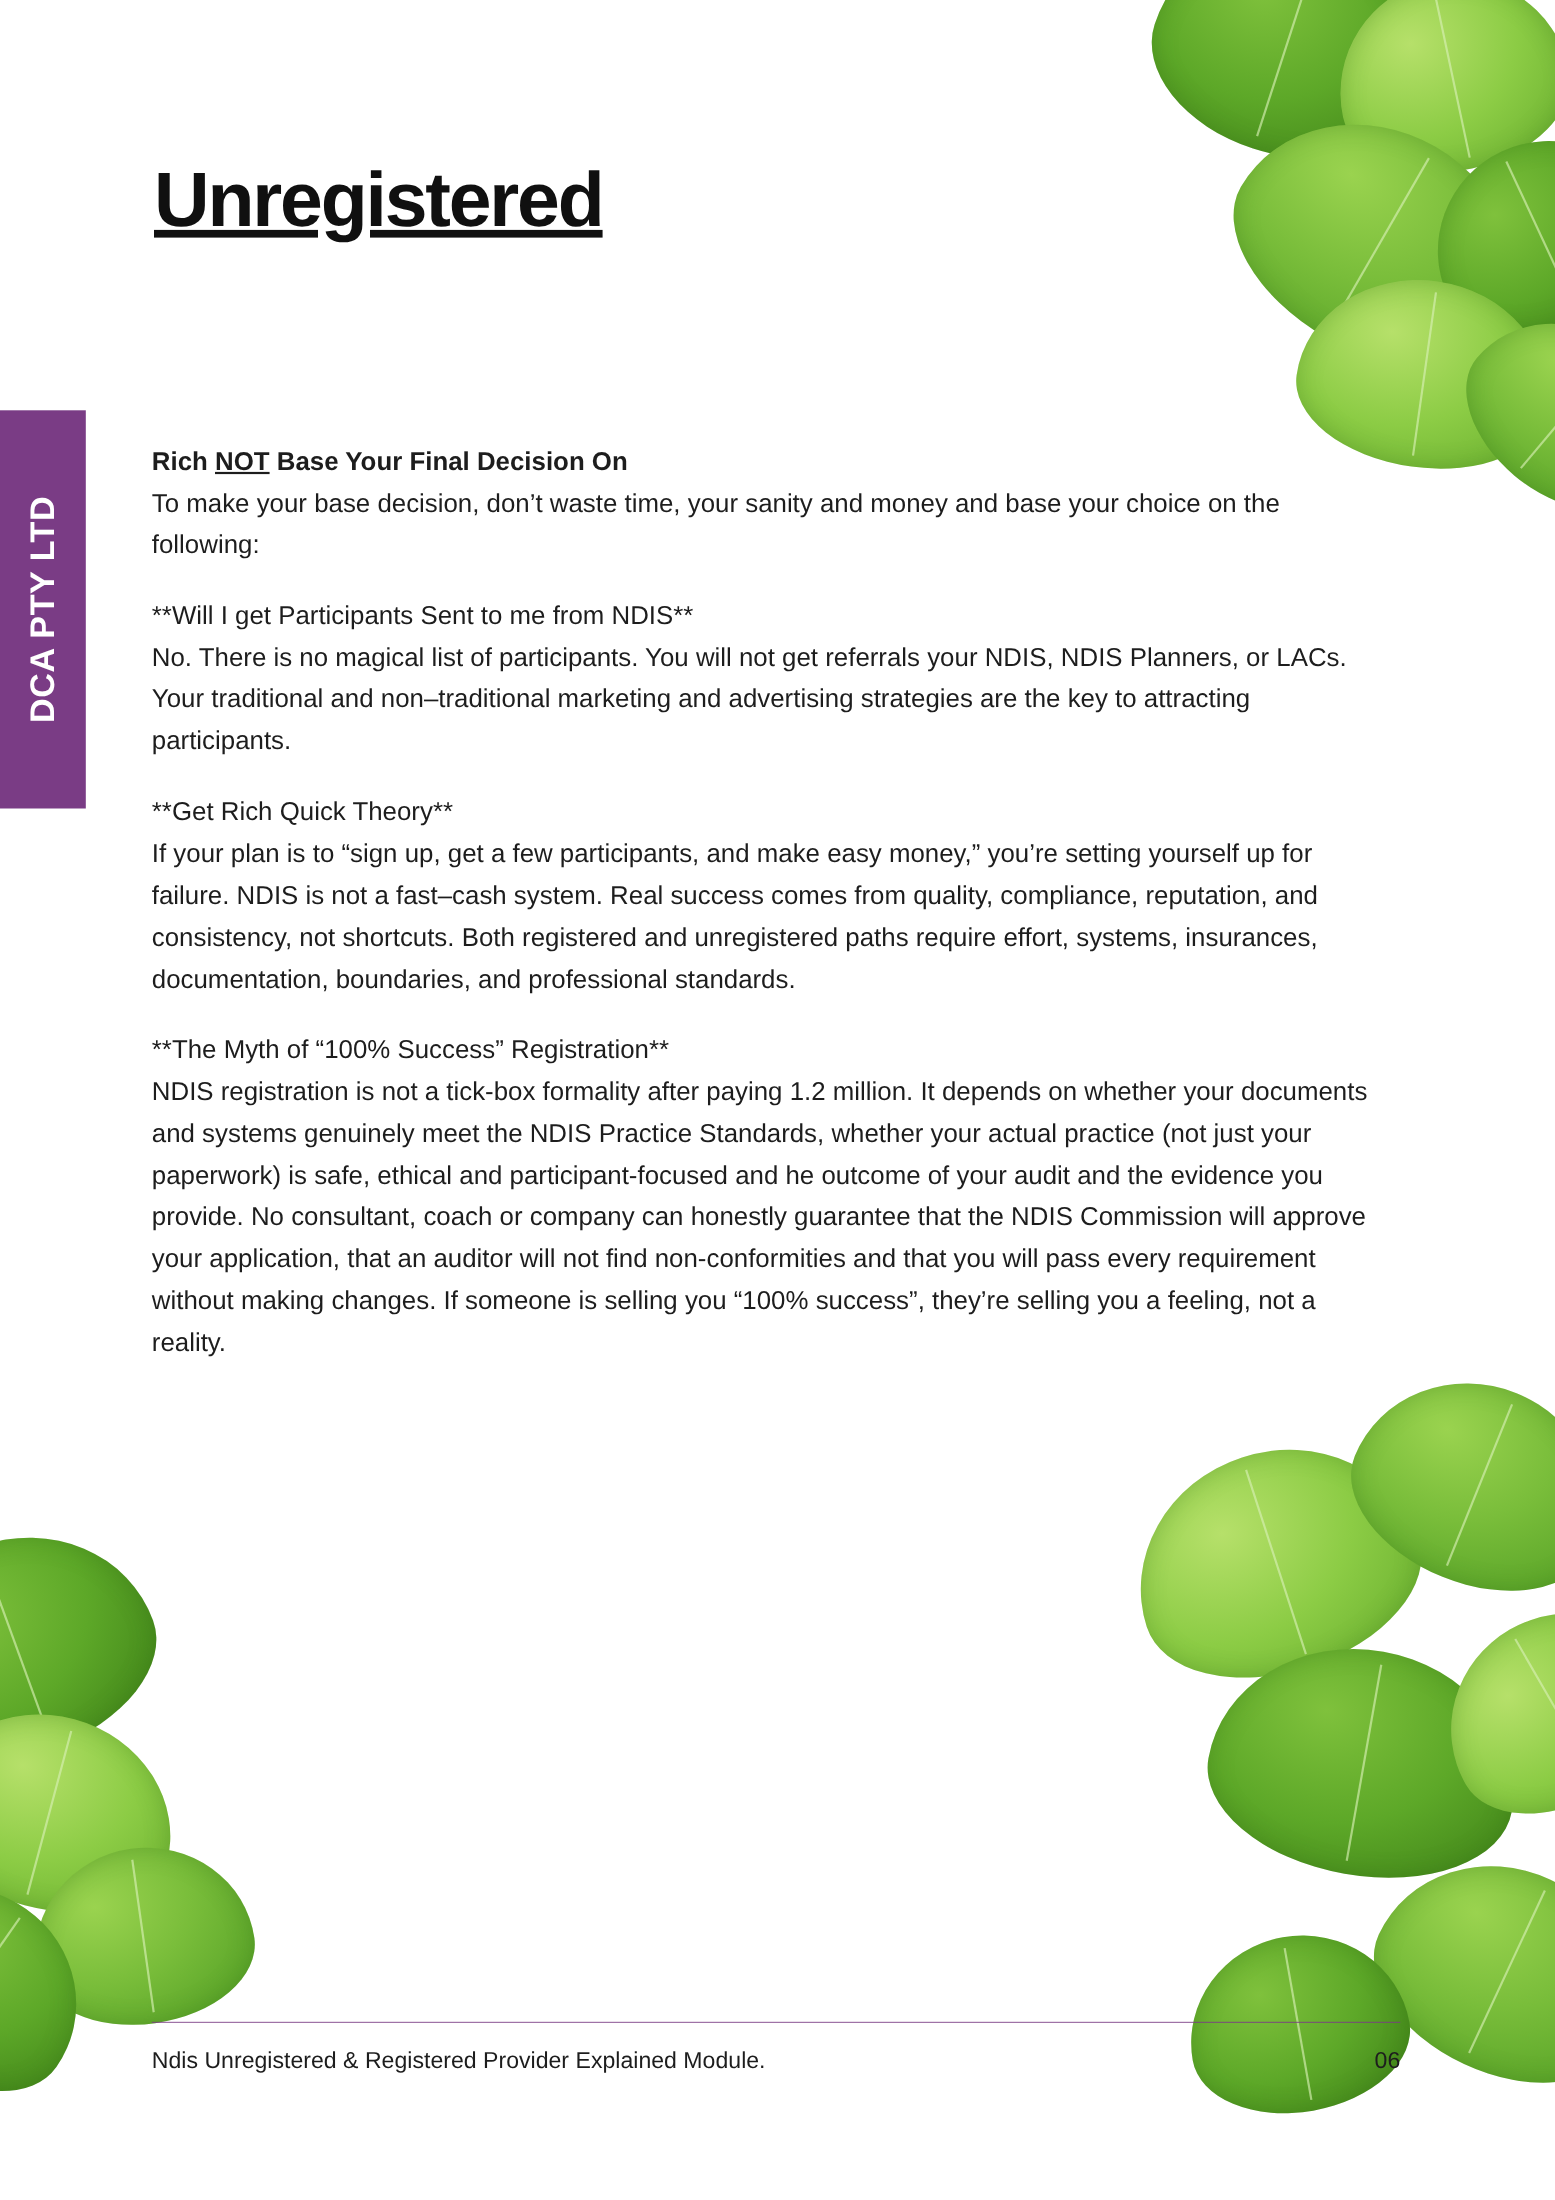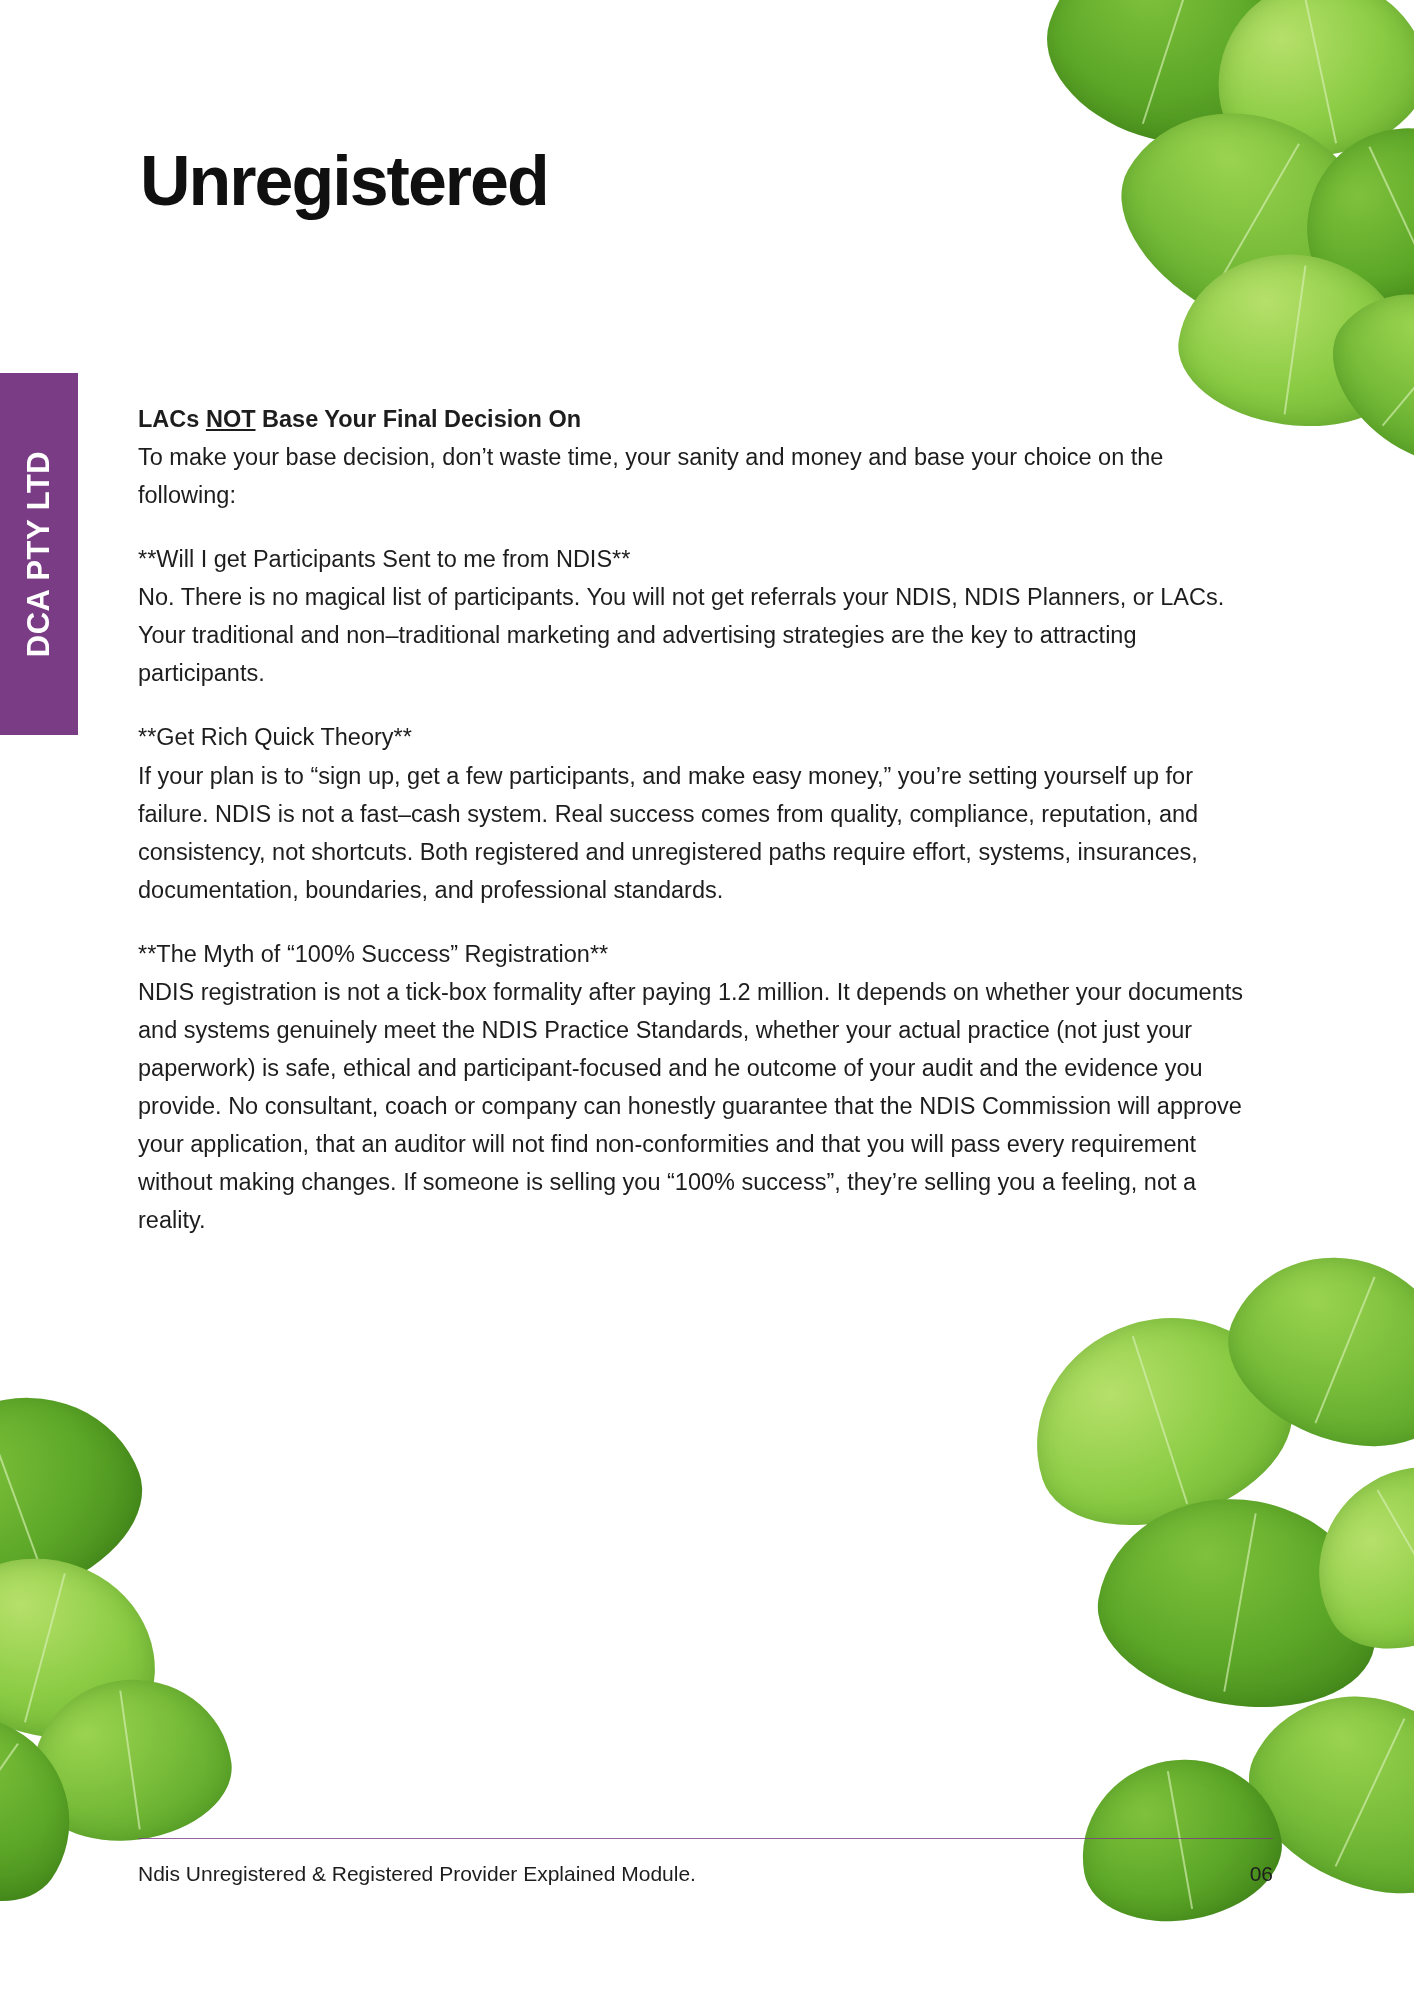--- a/index.html
+++ b/index.html
@@ -73,21 +73,21 @@
     left: 140px;
     top: 95px;
     width: 1030px;
     font-size: 70px;
     line-height: 1.12;
     font-weight: 700;
     letter-spacing: -2px;
     color: #101010;
     z-index: 3;
   }
-  .title .line { display: block; white-space: nowrap; }
+  .title .line { display: block; white-space: nowrap; text-decoration: underline; }
 
   
   .content {
     position: absolute;
     left: 138px;
     top: 400px;
     width: 1122px;
     z-index: 3;
   }
   .para {
@@ -163,21 +163,21 @@
   <span class="side-tab-text">DCA PTY LTD</span>
 </div>
 
 <h1 class="title">
   <span class="line">Unregistered</span>
 </h1>
 
 <div class="content">
 
   <p class="para">
-    <span class="heading-line"><span>LACs </span><u>NOT</u><span> Base Your Final Decision On</span></span>
+    <span class="heading-line"><span>Rich </span><u>NOT</u><span> Base Your Final Decision On</span></span>
     <span class="sub-line">To make your base decision, don’t waste time, your sanity and money and base your choice on the following:</span>
   </p>
 
   <p class="para">
     <span class="sub-line">**Will I get Participants Sent to me from NDIS**</span>
     <span class="sub-line">No. There is no magical list of participants. You will not get referrals your NDIS, NDIS Planners, or LACs. Your traditional and non–traditional marketing and advertising strategies are the key to attracting participants.</span>
   </p>
 
   <p class="para">
     <span class="sub-line">**Get Rich Quick Theory**</span>

